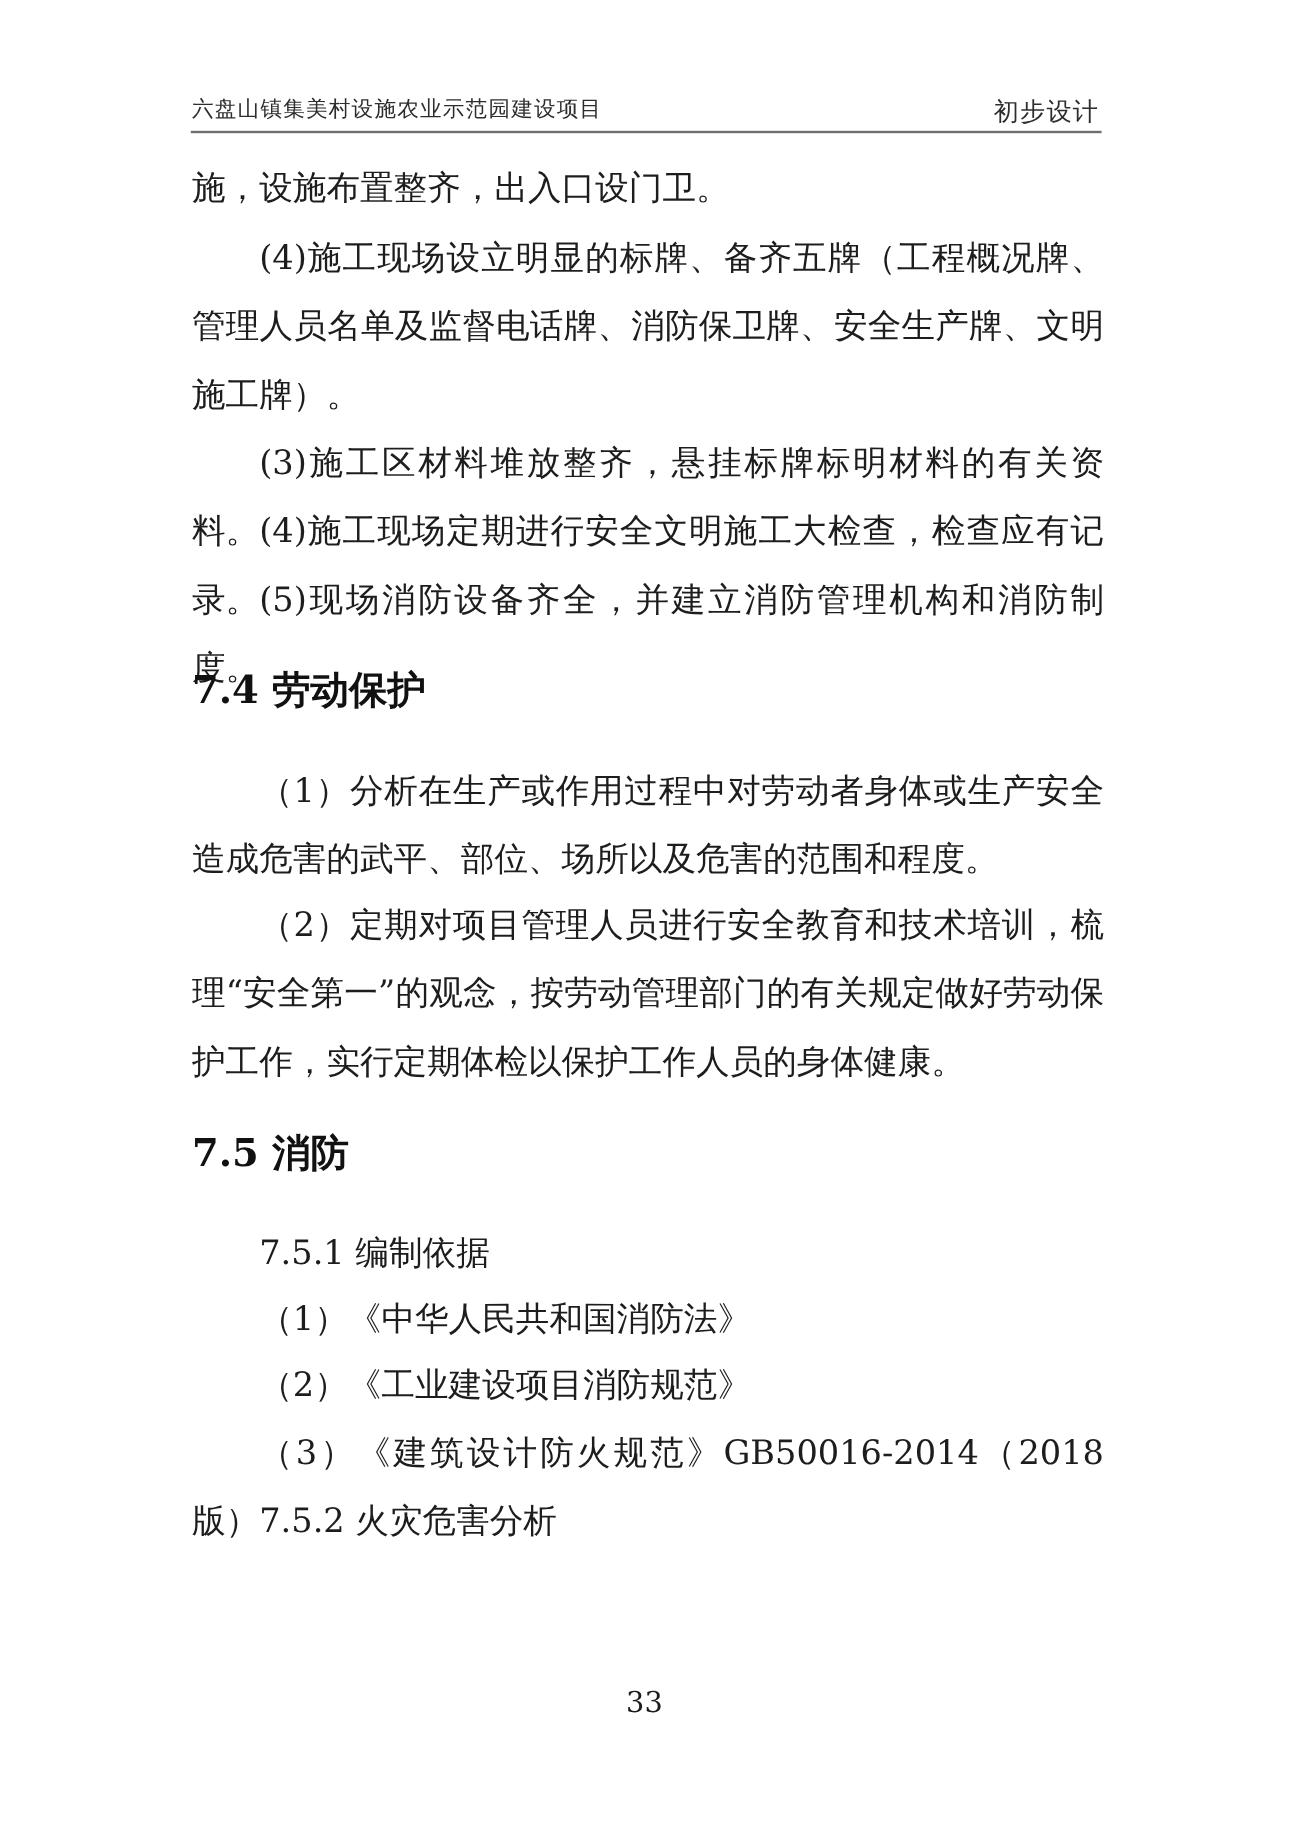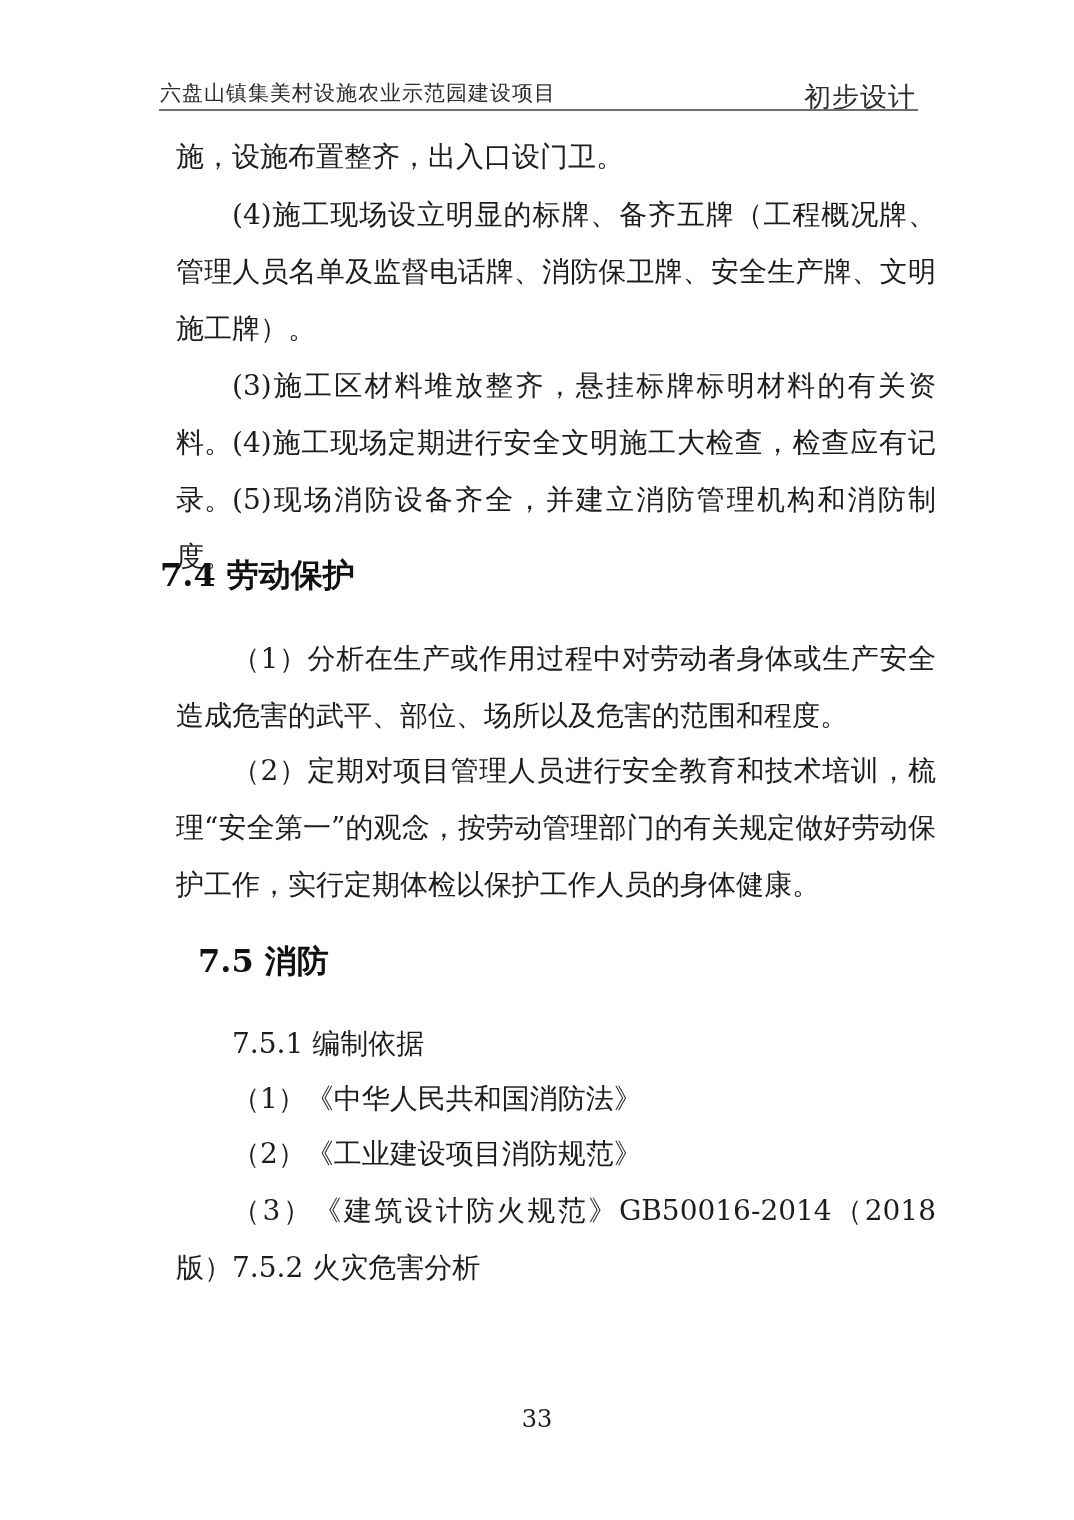--- a/index.html
+++ b/index.html
@@ -13,45 +13,45 @@
     height: 1520px;
     background: #ffffff;
     font-family: "DejaVu Serif", "Liberation Serif", serif;
     color: #1d1d1d;
     overflow: hidden;
   }
   .hdr-left {
     position: absolute;
     left: 160px;
     top: 79px;
-    font-size: 21px;
+    font-size: 18px;
     letter-spacing: 1px;
     color: #2d2d2d;
     white-space: nowrap;
   }
   .hdr-right {
     position: absolute;
     right: 158px;
     top: 79px;
-    font-size: 27px;
+    font-size: 21px;
     letter-spacing: 1px;
     color: #2d2d2d;
     white-space: nowrap;
   }
   .hdr-rule {
     position: absolute;
     left: 159px;
     right: 156px;
     top: 109px;
     height: 2px;
     background: #6f6f6f;
   }
   .para {
     position: absolute;
-    left: 176px;
+    left: 160px;
     width: 760px;
     font-size: 28px;
     line-height: 57px;
     text-align: justify;
     margin: 0;
   }
   .indent {
     text-indent: 56px;
   }
   .heading {
@@ -89,21 +89,21 @@
   <p class="para indent" style="top:186px;">(4)施工现场设立明显的标牌、备齐五牌（工程概况牌、管理人员名单及监督电话牌、消防保卫牌、安全生产牌、文明施工牌）。</p>
   <p class="para indent" style="top:357px;">(3)施工区材料堆放整齐，悬挂标牌标明材料的有关资料。</p>
   <p class="para indent" style="top:414px;">(4)施工现场定期进行安全文明施工大检查，检查应有记录。</p>
   <p class="para indent" style="top:471px;">(5)现场消防设备齐全，并建立消防管理机构和消防制度。</p>
 
   <h2 class="heading" style="top:555px;">7.4 劳动保护</h2>
 
   <p class="para indent" style="top:630px;">（1）分析在生产或作用过程中对劳动者身体或生产安全造成危害的武平、部位、场所以及危害的范围和程度。</p>
   <p class="para indent" style="top:742px;">（2）定期对项目管理人员进行安全教育和技术培训，梳理“安全第一”的观念，按劳动管理部门的有关规定做好劳动保护工作，实行定期体检以保护工作人员的身体健康。</p>
 
-  <h2 class="heading" style="top:941px;margin-left:38px;">7.5 消防</h2>
+  <h2 class="heading" style="top:941px;">7.5 消防</h2>
 
   <p class="para indent" style="top:1015px;">7.5.1 编制依据</p>
   <p class="para indent" style="top:1070px;">（1）《中华人民共和国消防法》</p>
   <p class="para indent" style="top:1125px;">（2）《工业建设项目消防规范》</p>
   <p class="para indent" style="top:1182px;">（3）《建筑设计防火规范》GB50016-2014（2018 版）</p>
   <p class="para indent" style="top:1239px;">7.5.2 火灾危害分析</p>
 
   <div class="footer-page-number">33</div>
 
 </div>

